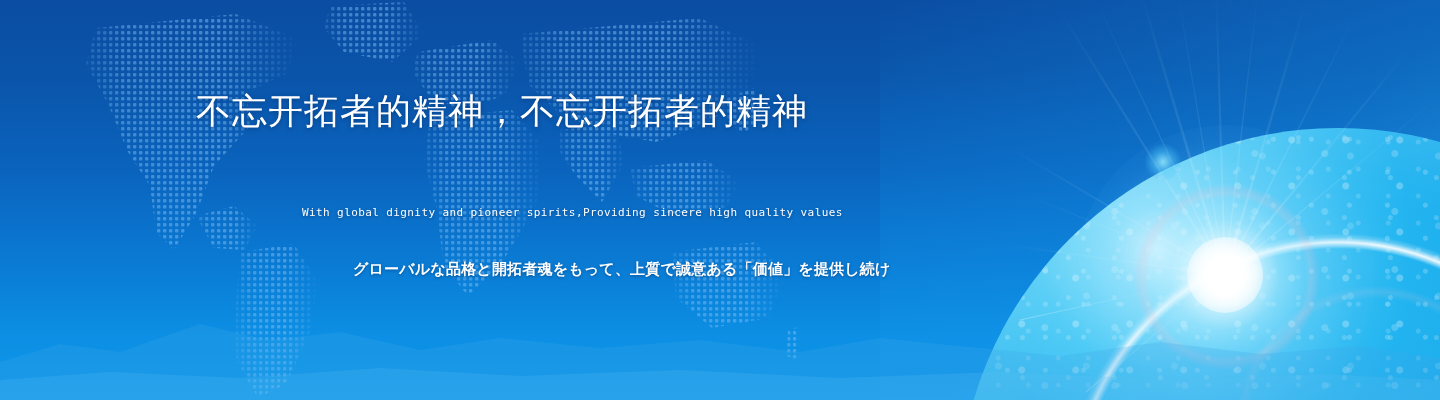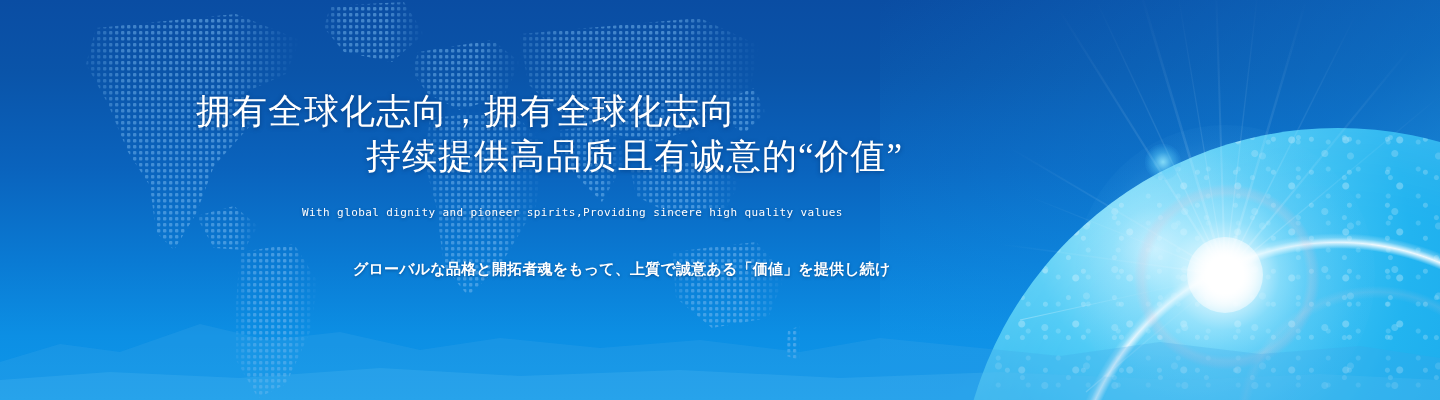--- a/index.html
+++ b/index.html
@@ -348,19 +348,18 @@
   <div class="flare-ring2"></div>
   <div class="flare-core"></div>
   <div class="flare-dot"></div>
 
   <svg class="ridge" viewBox="0 0 1440 120" preserveAspectRatio="none" aria-hidden="true">
     <path d="M0 82 L60 64 L120 72 L200 44 L268 60 L340 52 L420 70 L500 58 L600 68 L700 60 L800 72 L880 58 L960 66 L1060 76 L1160 62 L1260 74 L1360 66 L1440 78 L1440 120 L0 120 Z" fill="#3fa8e8" opacity=".26"></path>
     <path d="M0 100 L110 92 L240 98 L380 88 L520 96 L680 90 L840 98 L1000 92 L1180 100 L1320 94 L1440 100 L1440 120 L0 120 Z" fill="#59bdf2" opacity=".22"></path>
   </svg>
 
   <div class="copy">
-    <div class="headline headline-1">拥有全球化志向，拥有全球化志向</div>
-    <div class="headline headline-2">持续提供高品质且有诚意的“价值”</div>
+    <div class="headline headline-1">不忘开拓者的精神，不忘开拓者的精神</div>
     <div class="subline-en">With global dignity and pioneer spirits,Providing sincere high quality values</div>
     <div class="subline-jp">グローバルな品格と開拓者魂をもって、上質で誠意ある「価値」を提供し続け</div>
   </div>
 
 </div>
 
 </body></html>

